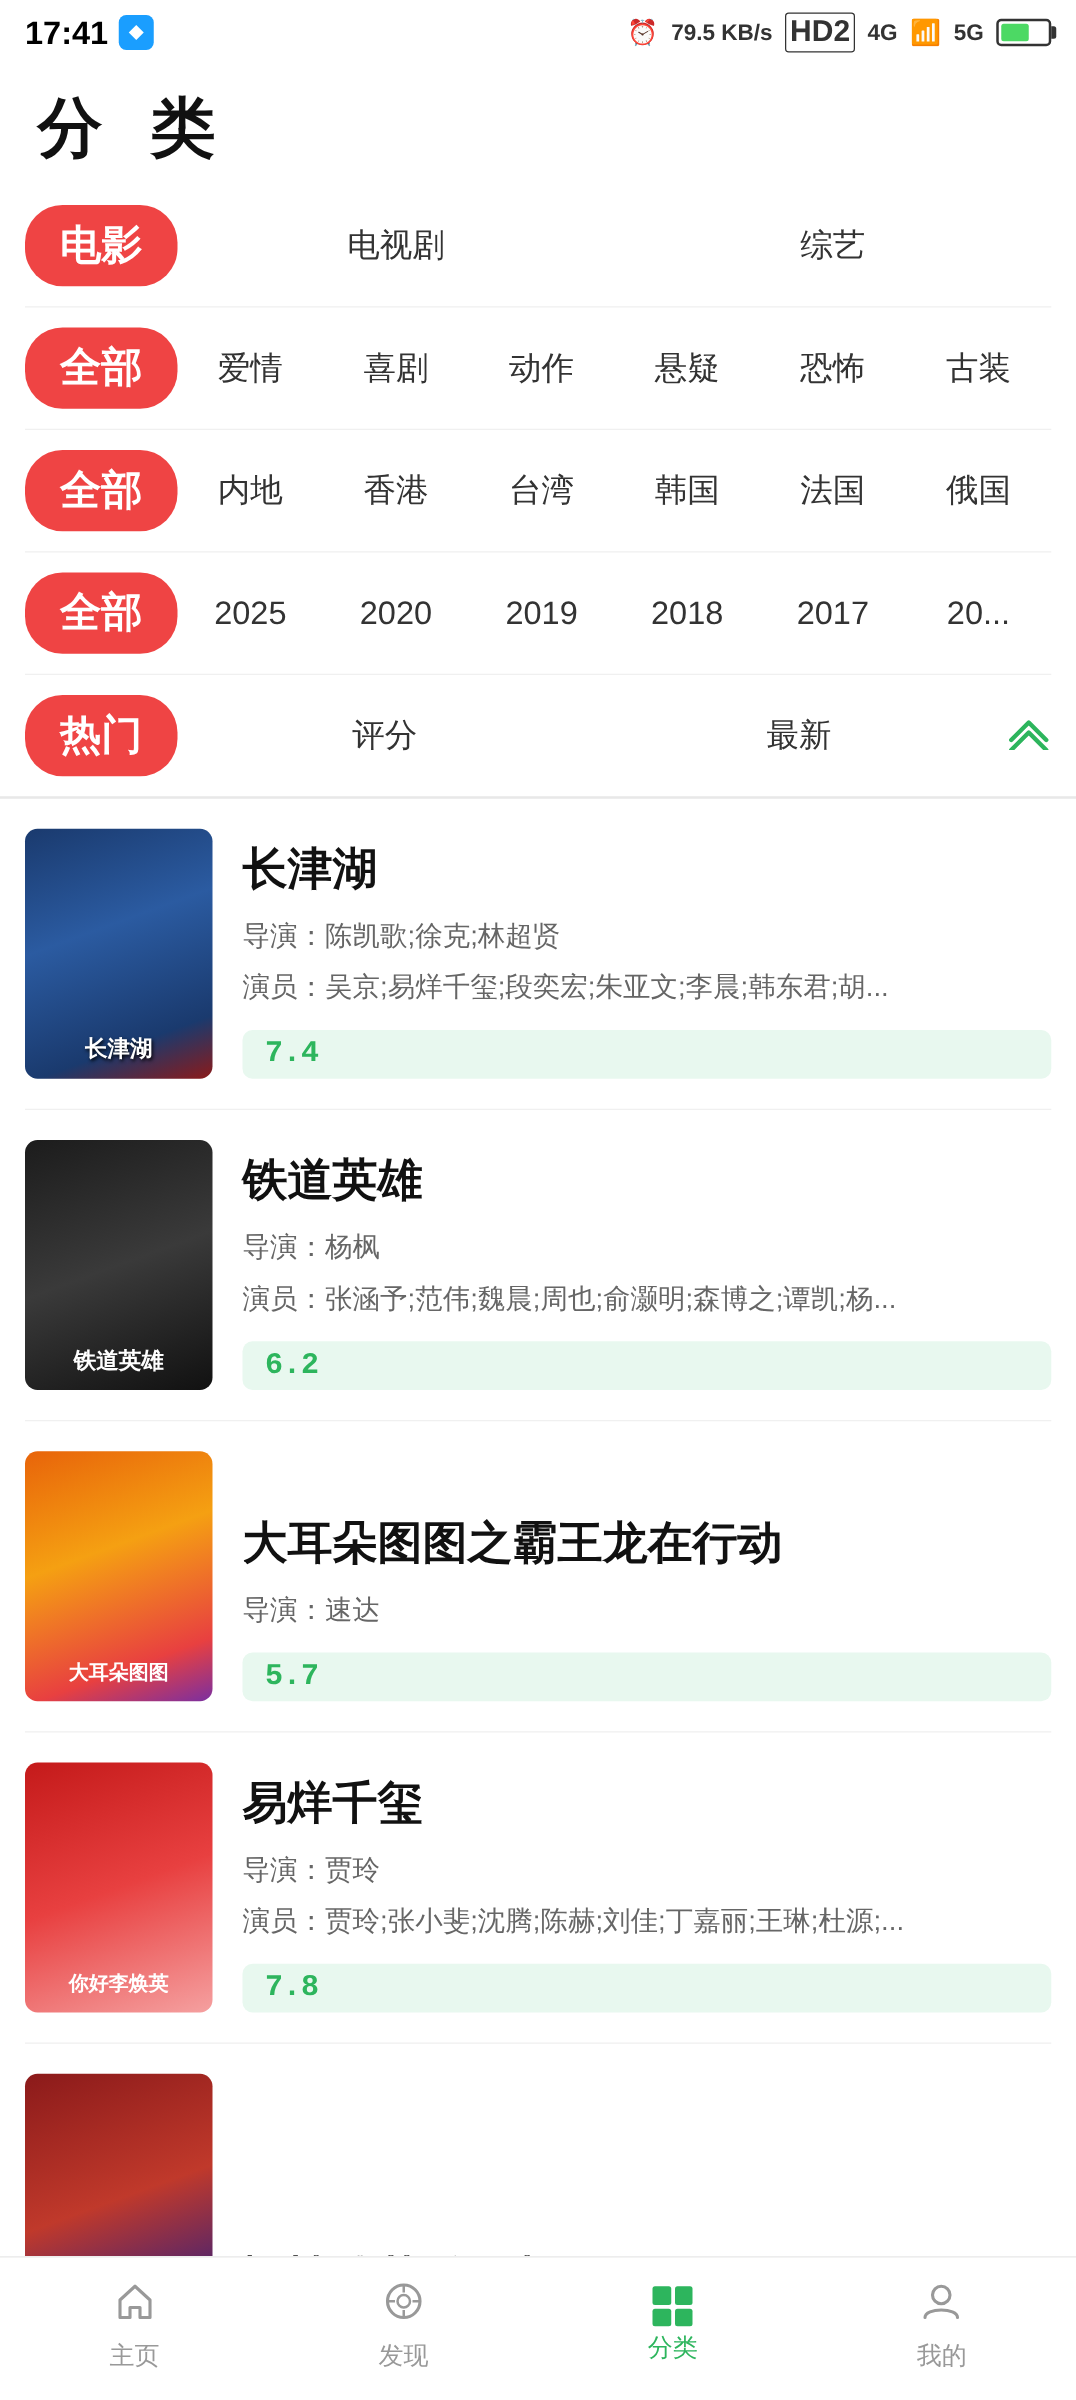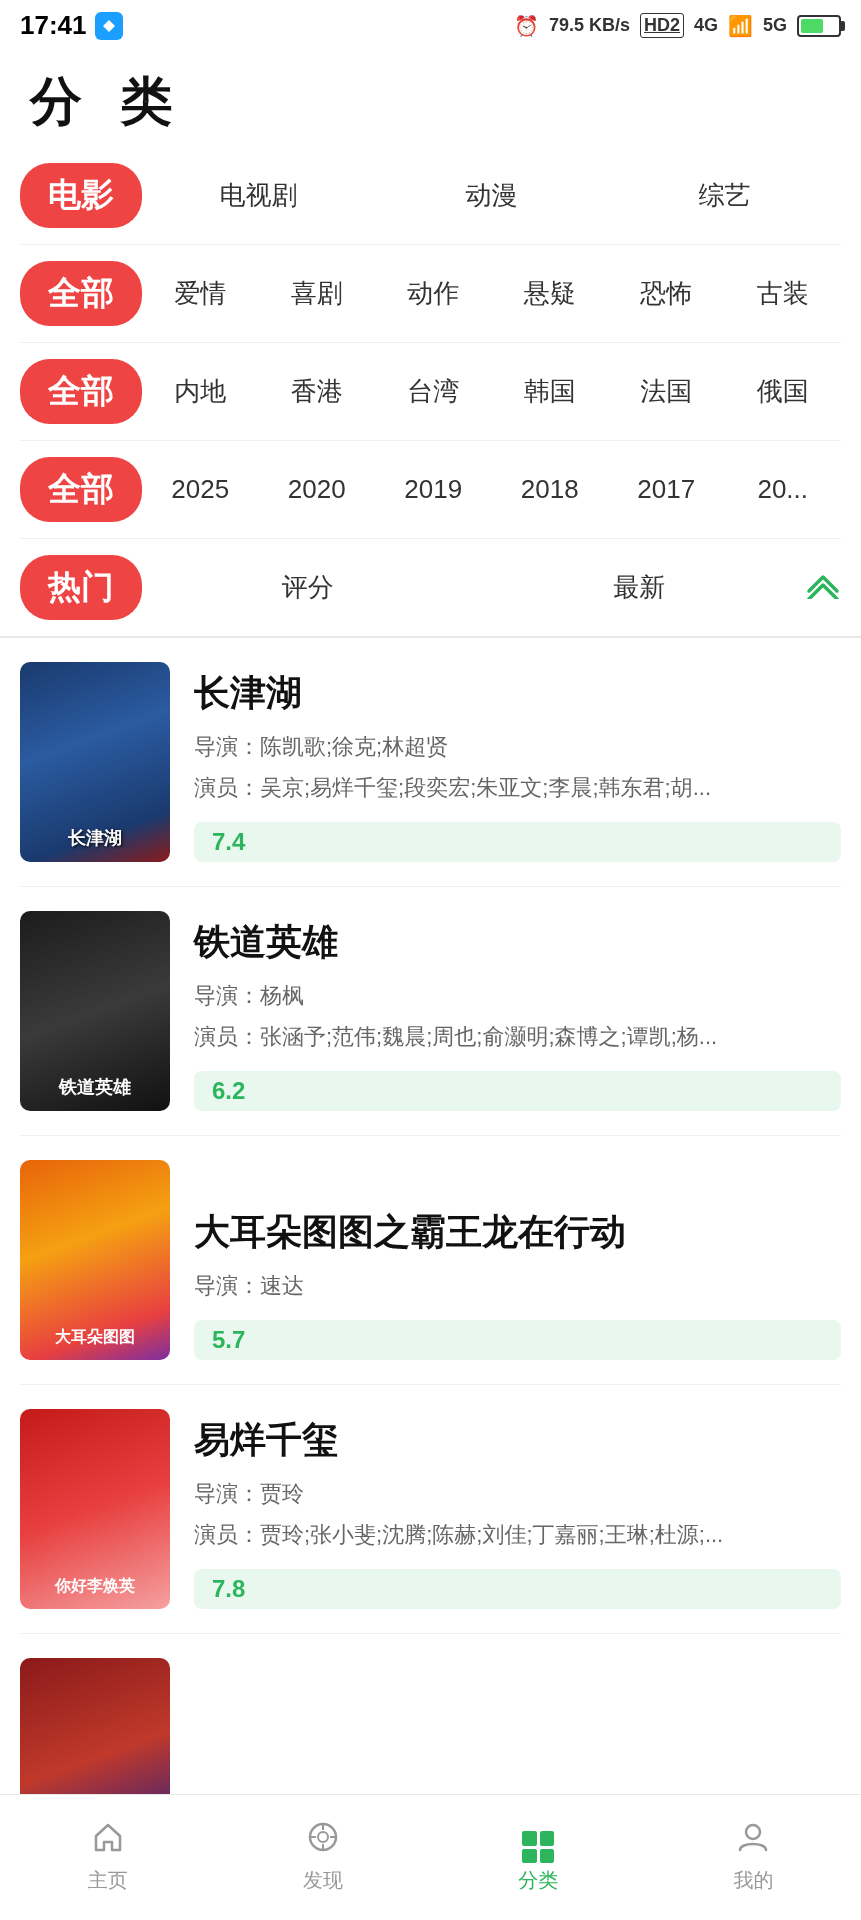--- a/index.html
+++ b/index.html
@@ -215,33 +215,34 @@
     }
     .movie-rating {
       display: inline-block;
       background: #e8f8ef;
       color: #2db55d;
       border-radius: 8px;
       padding: 6px 18px;
       font-size: 24px;
       font-weight: 700;
       margin-top: 10px;
+      font-family: Liberation Mono, monospace;
     }
 
     
     .bottom-nav {
       position: fixed;
-      bottom: 16px;
+      bottom: 5px;
       left: 0;
       width: 861px;
       height: 110px;
       background: #fff;
       border-top: 1px solid #e8e8e8;
       display: flex;
-      align-items: flex-end;
+      align-items: center;
     }
     .nav-item {
       flex: 1;
       display: flex;
       flex-direction: column;
       align-items: center;
       justify-content: center;
       gap: 4px;
       cursor: pointer;
       padding: 10px 0;
@@ -278,39 +279,38 @@
     <span class="status-time">17:41</span>
     <div class="status-icon-blue">
       <svg width="16" height="16" viewBox="0 0 16 16" fill="white">
         <path d="M2 8 L8 2 L14 8 L8 14 Z" fill="white"></path>
       </svg>
     </div>
   </div>
   <div class="status-right">
     <span>⏰</span>
     <span style="font-size:18px;">79.5 KB/s</span>
-    <span style="font-size:18px; border:1px solid #333; padding:1px 3px; border-radius:3px;text-decoration:underline;">HD2</span>
+    <span style="font-size:24px; border:1px solid #333; padding:1px 3px; border-radius:3px;">HD2</span>
     <span style="font-size:18px;">4G</span>
     <span>📶</span>
     <span style="font-size:18px;">5G</span>
     <div class="battery-bar">
       <div class="battery-fill"></div>
     </div>
   </div>
 </div>
 
 <h1 class="page-title">分 类</h1>
 
 <div class="filter-section">
 
   <div class="filter-row">
     <div class="filter-tag-active">电影</div>
     <div class="filter-options">
       <div class="filter-option">电视剧</div>
-      <div class="filter-option">动漫</div>
       <div class="filter-option">综艺</div>
     </div>
   </div>
 
   <div class="filter-row">
     <div class="filter-tag-active">全部</div>
     <div class="filter-options">
       <div class="filter-option">爱情</div>
       <div class="filter-option">喜剧</div>
       <div class="filter-option">动作</div>

